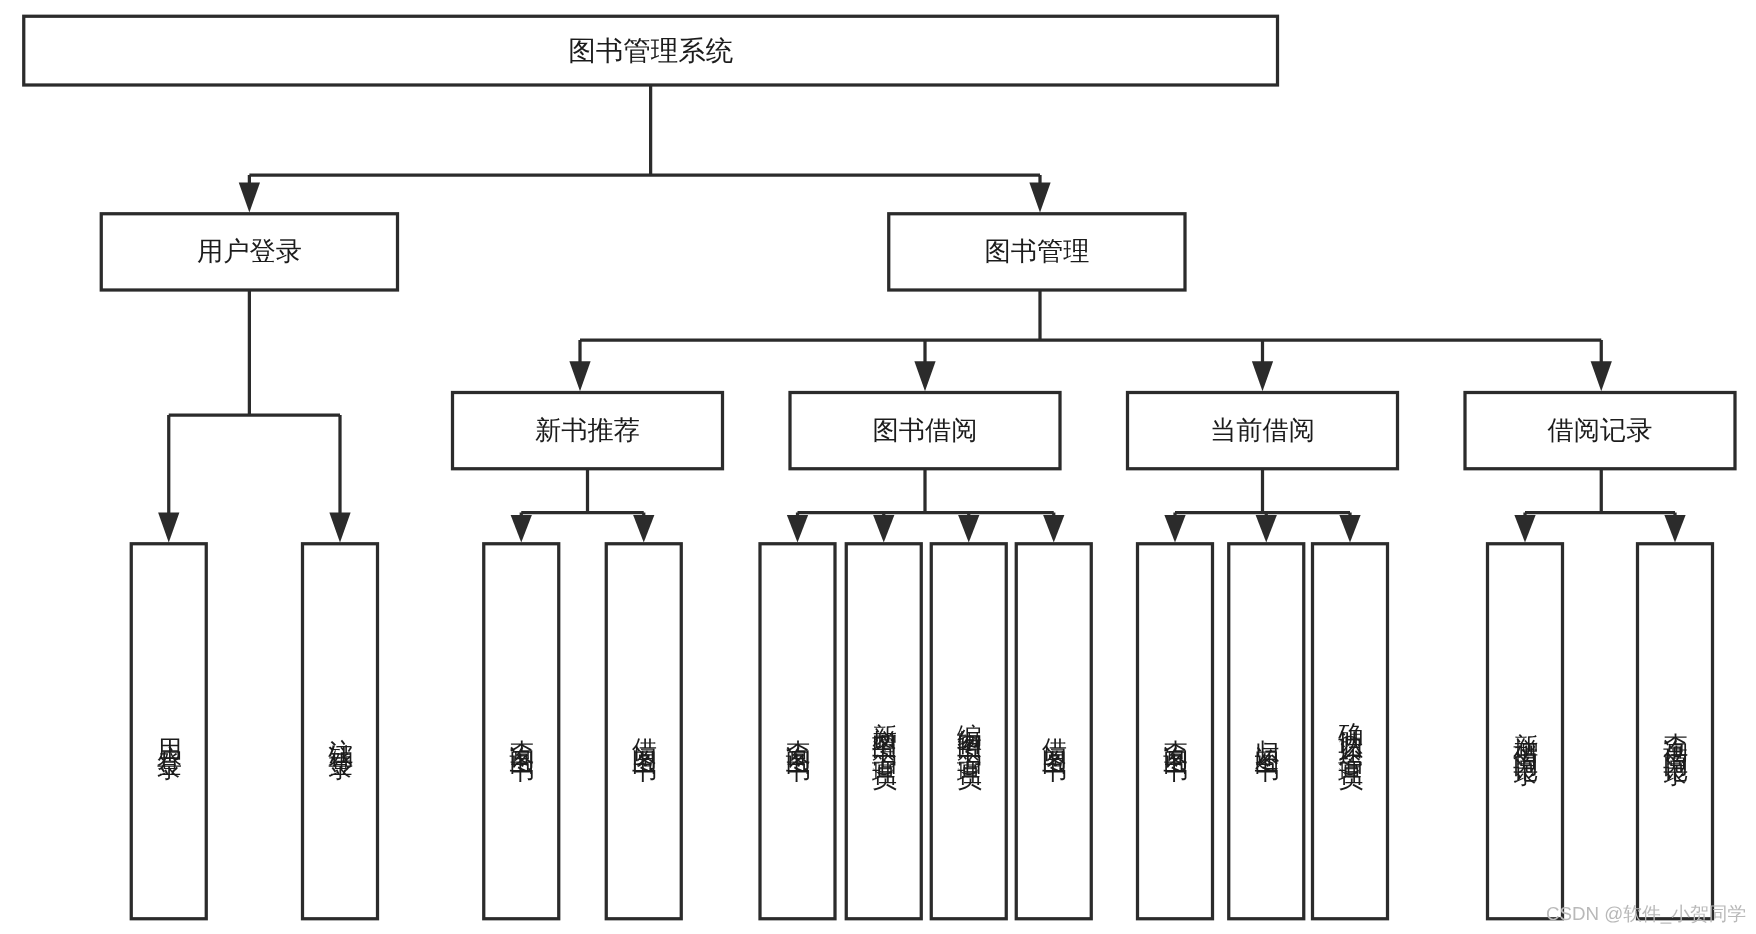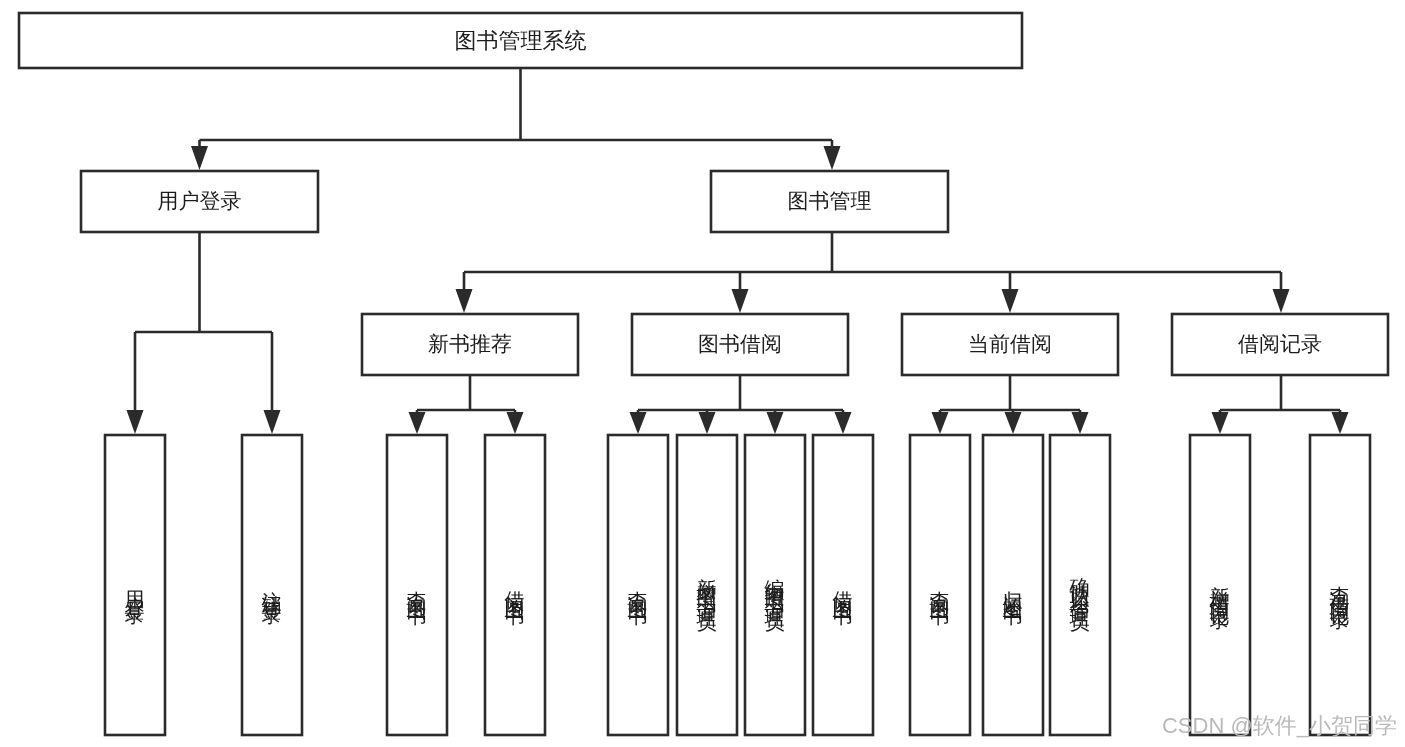--- a/index.html
+++ b/index.html
@@ -59,21 +59,21 @@
   }
   .arrow-head {
     fill: #2b2b2b;
     stroke: none;
   }
   .watermark {
     position: absolute;
     right: 8px;
     bottom: 6px;
     font-family: "Liberation Sans", sans-serif;
-    font-size: 22px;
+    font-size: 15px;
     color: #b9b9b9;
     white-space: nowrap;
     user-select: none;
   }
 </style>
 </head>
 <body>
 
 <div id="diagram-root">
 

